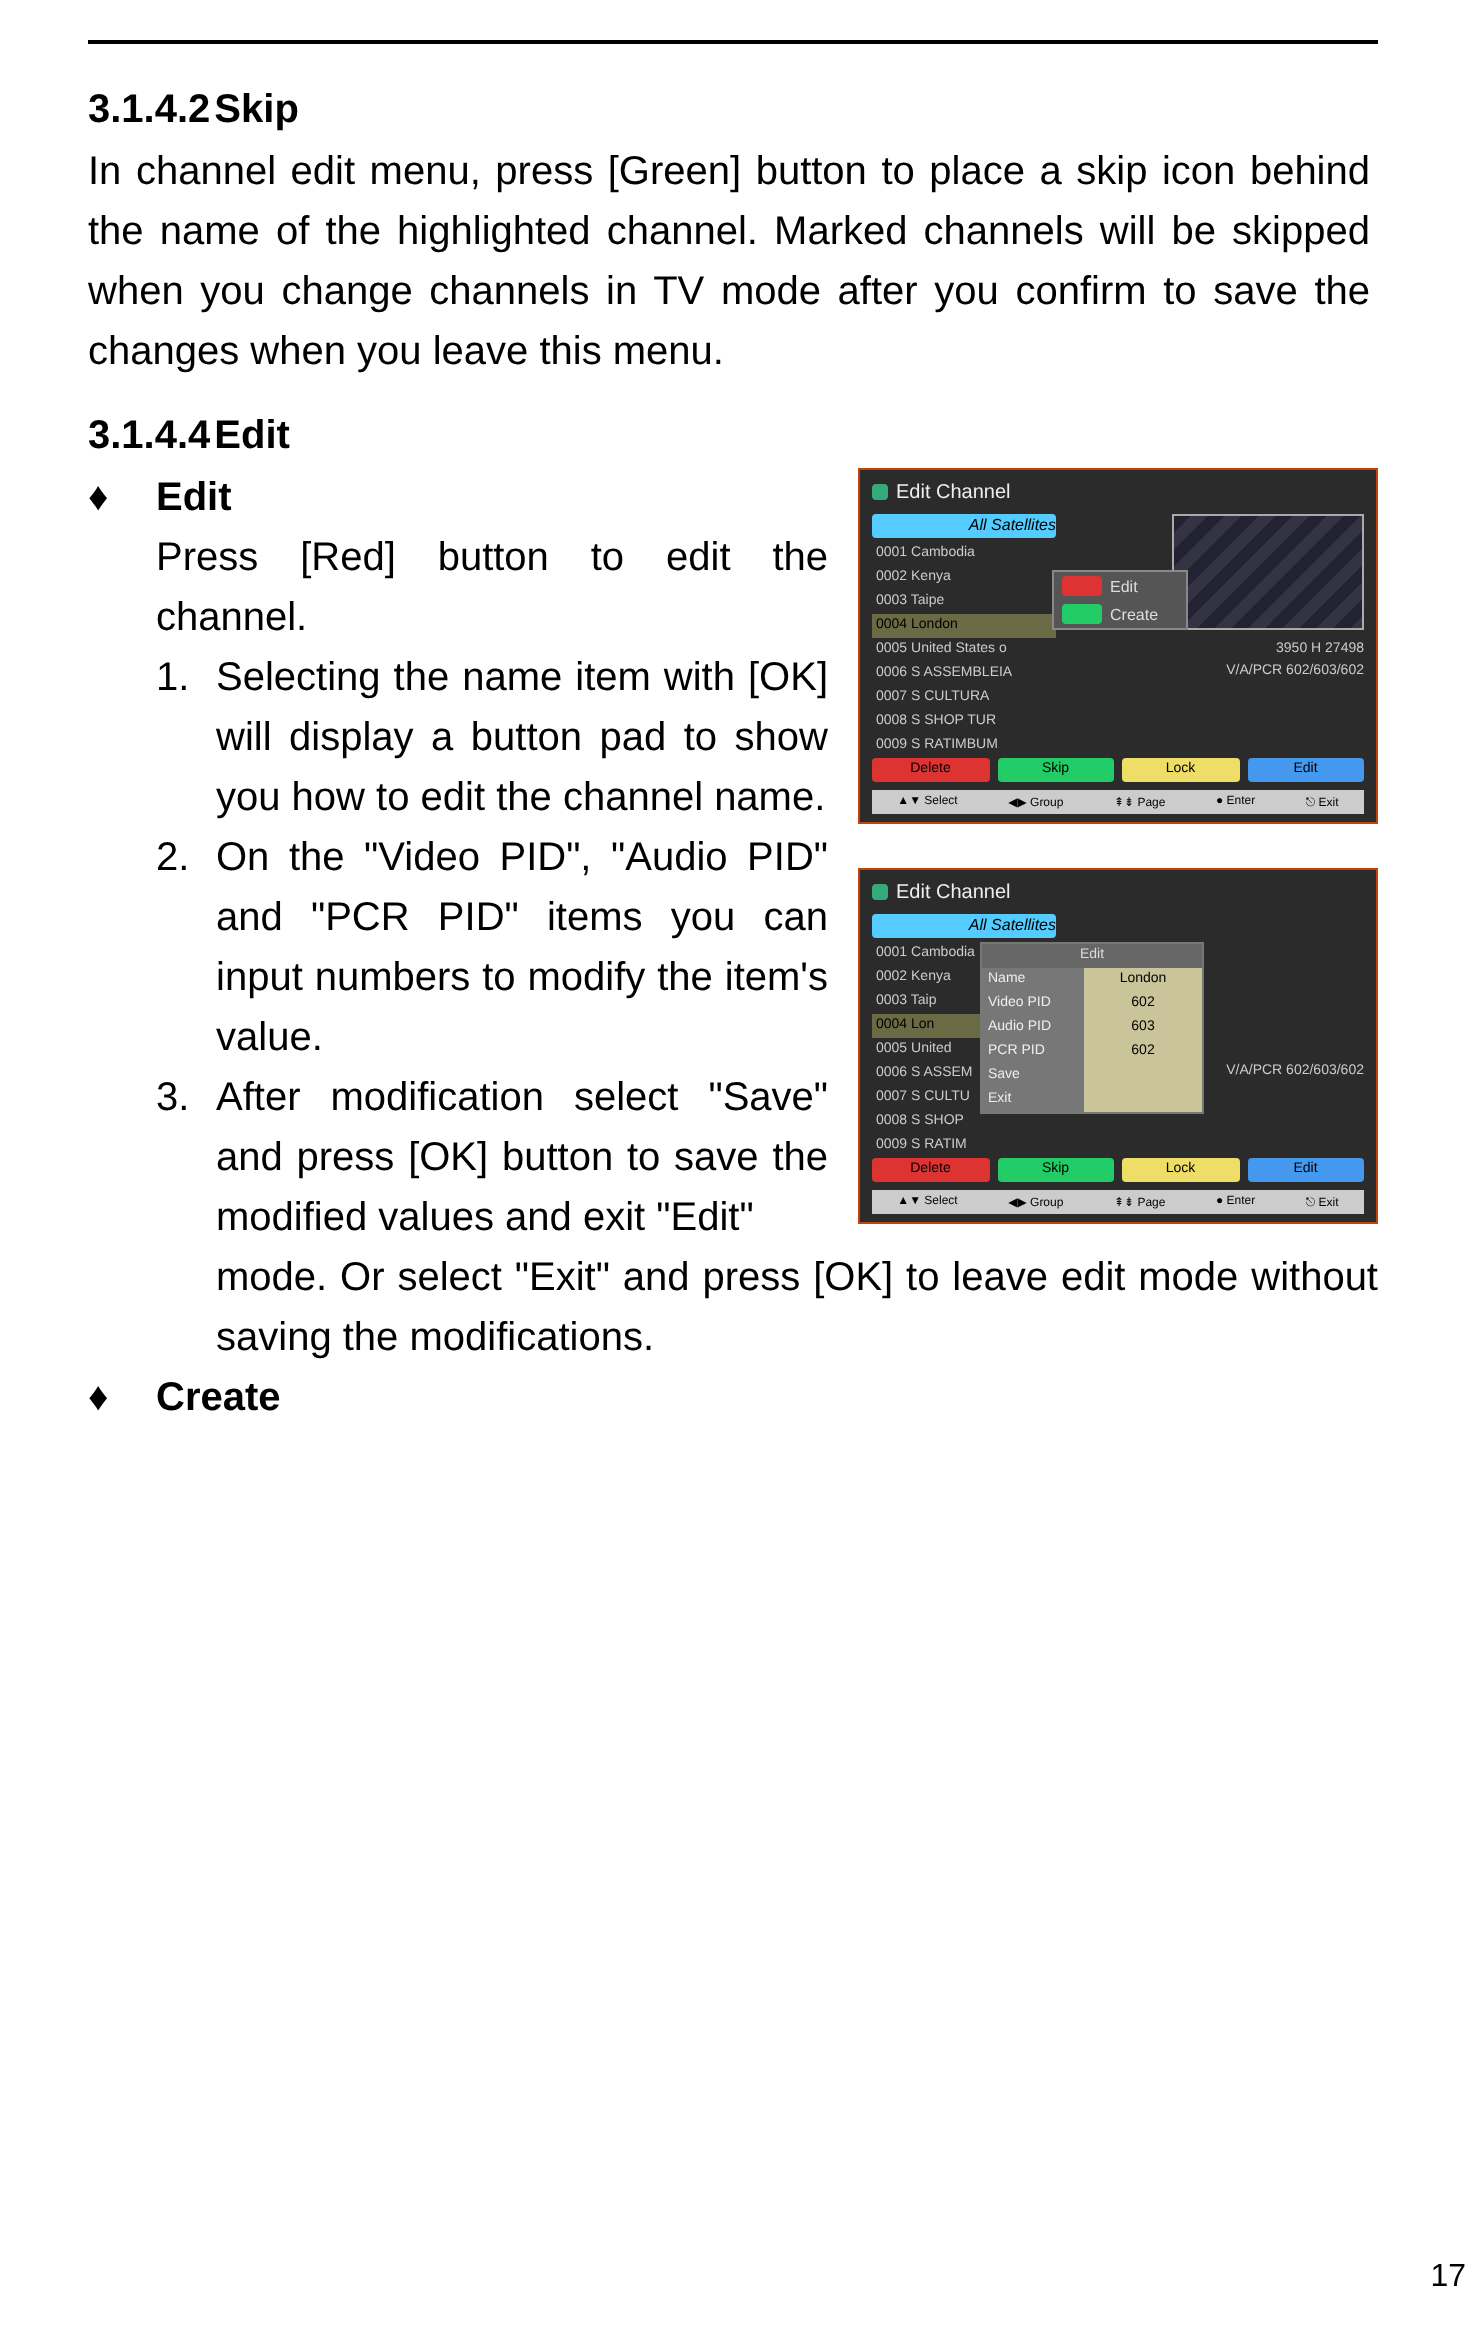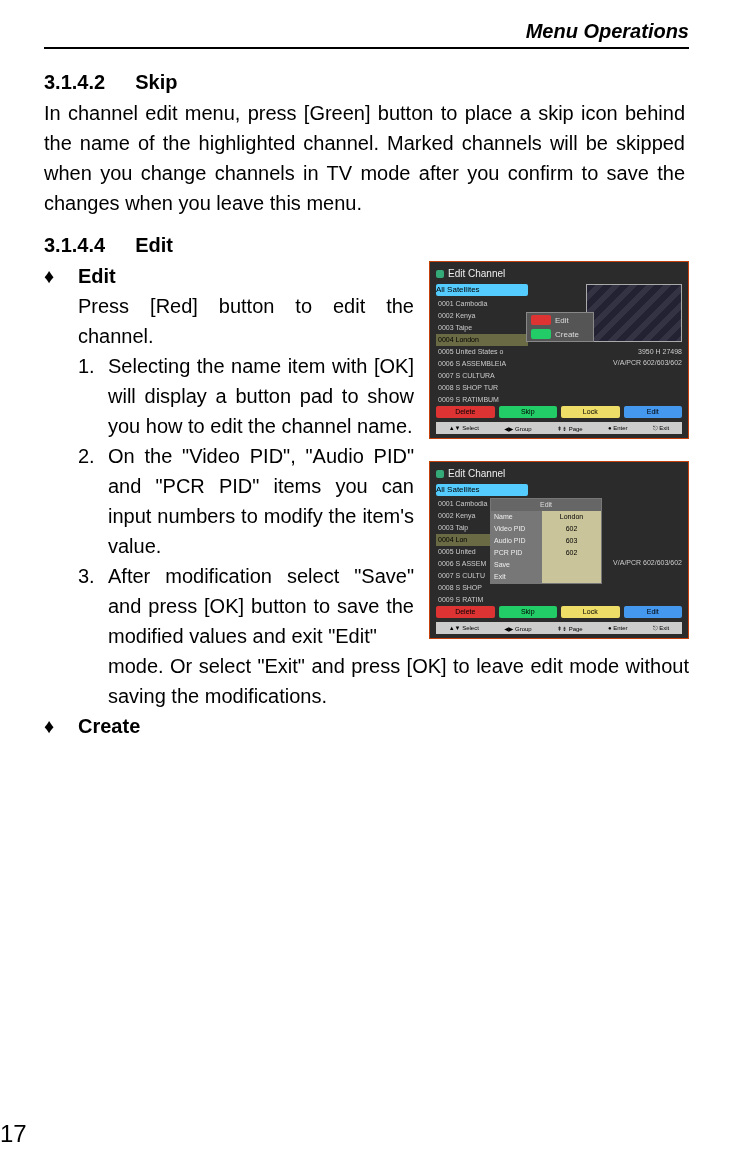--- a/index.html
+++ b/index.html
@@ -31,21 +31,21 @@
     border-top: 2px solid #000;
     margin: 0 0 22px 0;
   }
   .sec-head {
     font-weight: bold;
     font-size: 20px;
     margin: 16px 0 4px 0;
   }
   .sec-head .num {
     display: inline-block;
-    margin-right: 30px;
+    margin-right: 2px;
   }
   .body-text {
     font-size: 20px;
     line-height: 1.5;
     text-align: justify;
     margin: 0 4px 8px 0;
   }
   .edit-block {
     position: relative;
     margin-top: 4px;
@@ -128,23 +128,24 @@
     margin-right: 4px;
     vertical-align: middle;
   }
   .screen .allsat {
     position: absolute;
     left: 6px; top: 22px;
     width: 92px; height: 12px;
     background: #5cf;
     color: #000;
     font-size: 8px;
-    text-align: left;
+    text-align: right;
     line-height: 12px;
     border-radius: 2px;
+    font-style: italic;
   }
   .screen .chlist {
     position: absolute;
     left: 6px; top: 36px;
     width: 92px;
   }
   .screen .chlist .ch {
     height: 12px;
     line-height: 12px;
     font-size: 7px;
@@ -251,31 +252,30 @@
   .screen .editpanel .row .v {
     flex: 1;
     background: #c9c49a;
     color: #000;
     text-align: center;
   }
   .page-num {
     position: absolute;
     bottom: 22px;
     left: 0; right: 0;
-    text-align: left;
-    font-size: 24px;
+    text-align: right;
+    font-size: 16px;
     margin-top: 36px;
   }
 </style>
 </head>
 <body>
 
 <div class="page">
 
-  <div class="header-title">Menu Operations</div>
   <hr class="header-rule">
 
   <div class="sec-head">
     <span class="num">3.1.4.2</span><span>Skip</span>
   </div>
   <p class="body-text">In channel edit menu, press [Green] button to place a skip icon behind the name of the highlighted channel. Marked channels will be skipped when you change channels in TV mode after you confirm to save the changes when you leave this menu.</p>
 
 
   <div class="sec-head">
     <span class="num">3.1.4.4</span><span>Edit</span>

